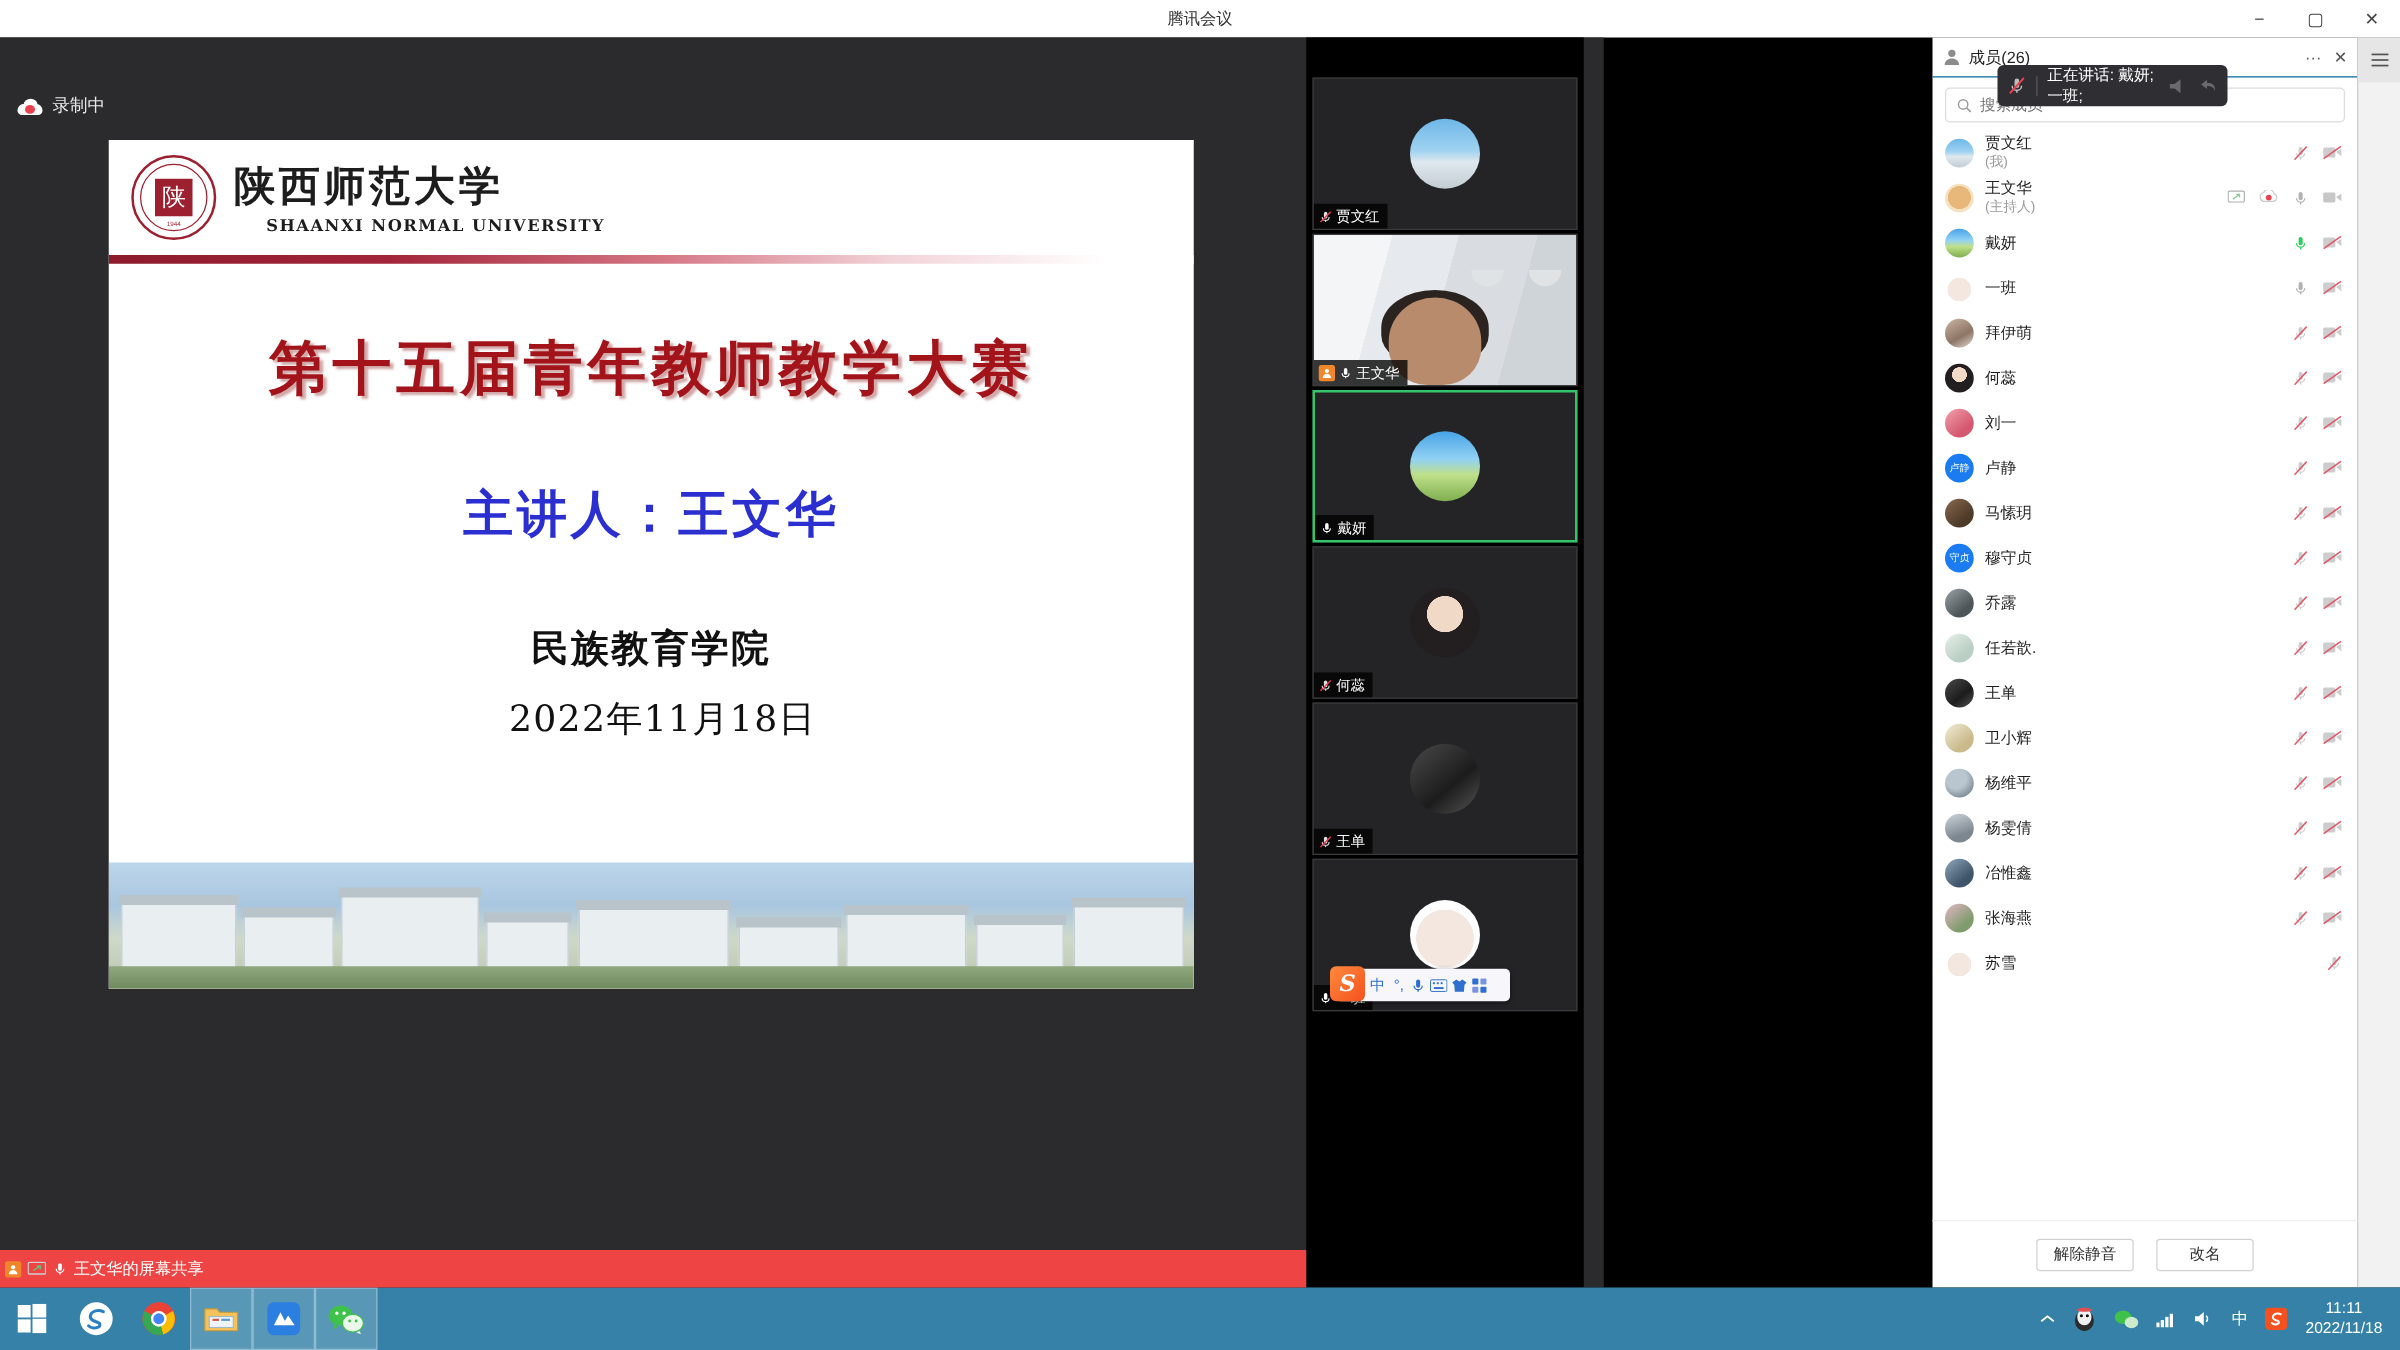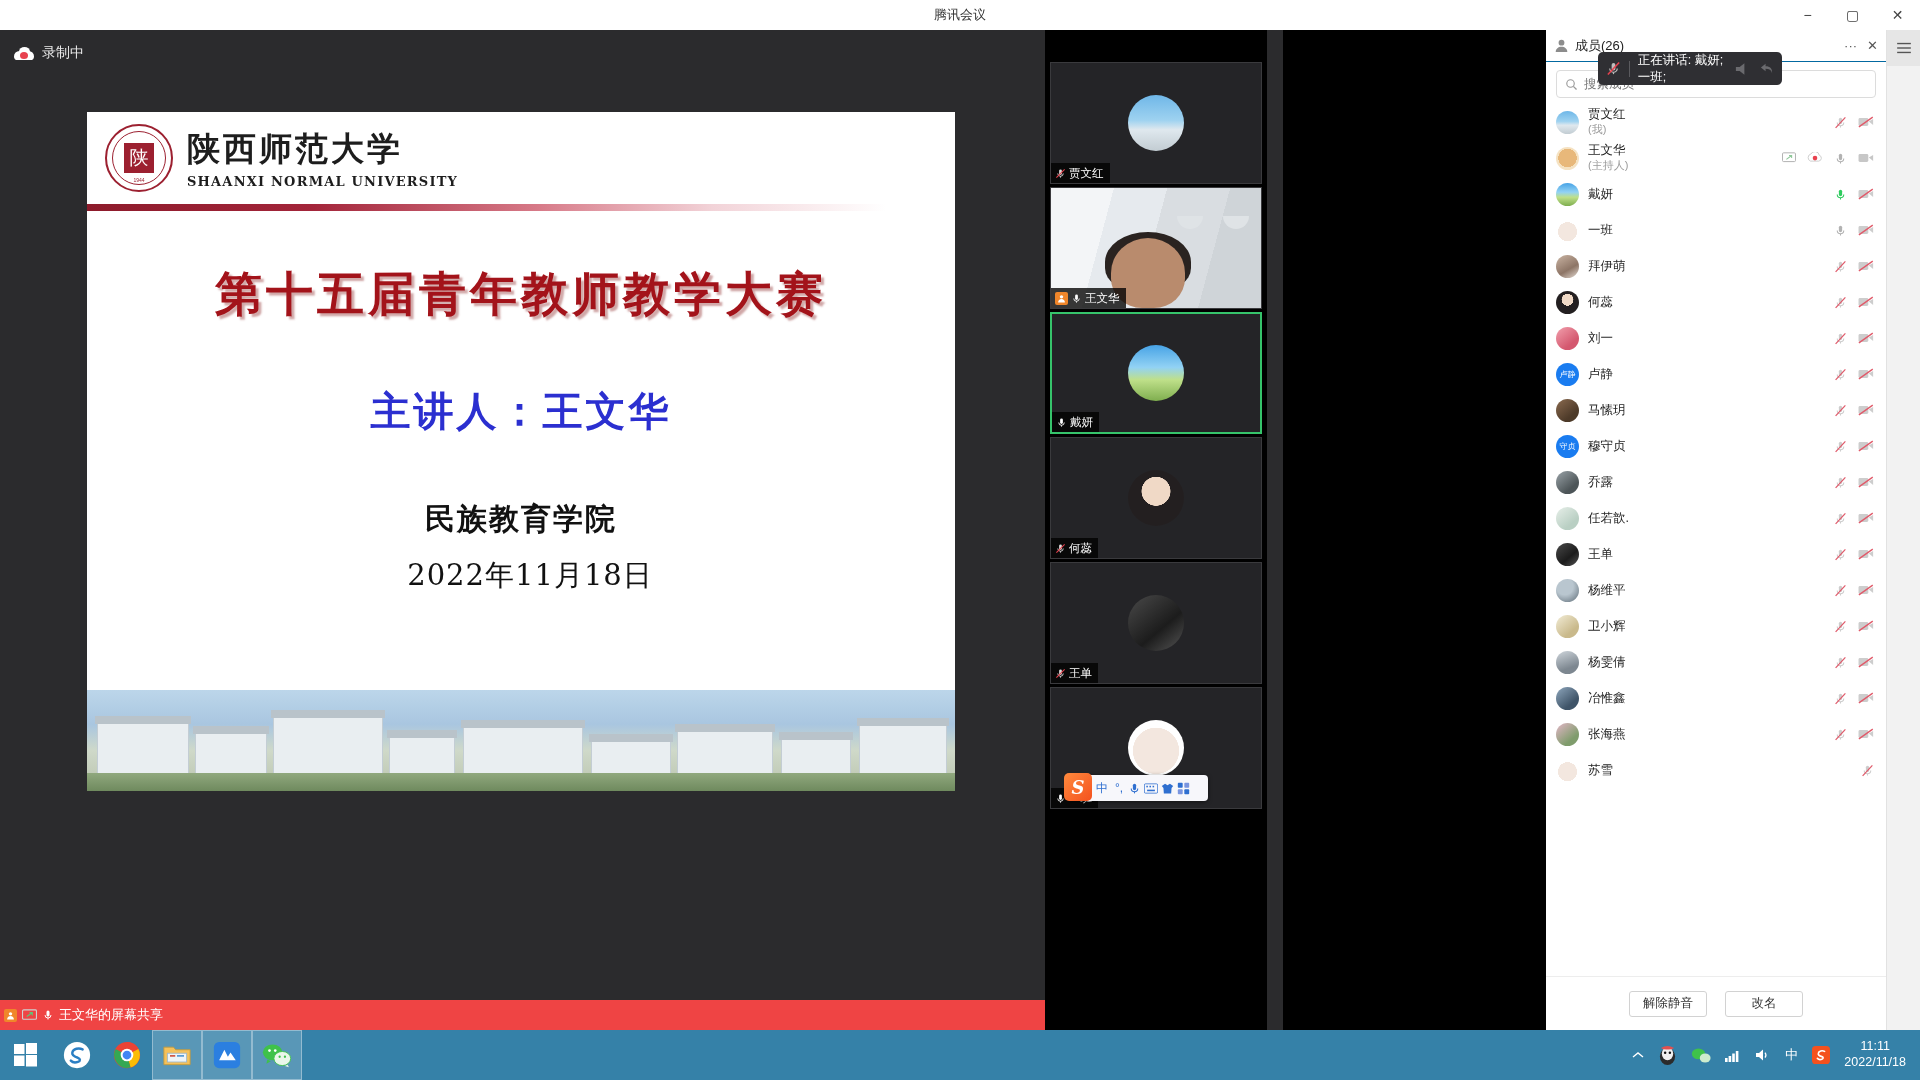--- a/index.html
+++ b/index.html
@@ -27,21 +27,21 @@
     width: 45px; height: 30px; display: flex; align-items: center;
     justify-content: center; font-size: 14px; color: #444;
   }
 
   
   .stage {
     position: absolute; top: 30px; left: 0; width: 1283px; height: 1000px;
     background: #2b2b2d;
   }
   .rec-indicator {
-    position: absolute; top: 14px; left: 14px;
+    position: absolute; top: 46px; left: 14px;
     display: flex; align-items: center; gap: 8px;
     color: #e9e9e9; font-size: 14px;
   }
   .rec-cloud {
     width: 20px; height: 13px; position: relative;
   }
   .rec-cloud .c-body {
     position: absolute; bottom: 0; left: 0; width: 20px; height: 9px;
     background: #fff; border-radius: 9px 9px 6px 6px;
   }
@@ -81,21 +81,21 @@
   .snu-seal .seal-year {
     position: absolute; bottom: 7px; left: 0; right: 0; text-align: center;
     font-size: 5px; color: #9c2030; z-index: 2;
   }
   .snu-name-cn {
     font-family: "DejaVu Serif", serif; font-size: 33px; color: #1d1d1d;
     letter-spacing: 3px; font-weight: bold;
   }
   .snu-name-en {
     font-family: "DejaVu Serif", serif; font-size: 13px; color: #1d1d1d;
-    letter-spacing: 1.2px; font-weight: bold; margin-top: 2px;
+    letter-spacing: 1.2px; font-weight: bold; margin-top: 2px; margin-left: 26px;
   }
   .slide-rule {
     height: 7px; width: 100%;
     background: linear-gradient(to right, #8d1b2b 0%, #a3253a 26%, #d77a88 52%, #f2d3d8 72%, #ffffff 92%);
   }
   .slide-body {
     position: relative; height: 486px; padding-top: 52px; text-align: center;
   }
   .slide-title {
     font-family: "DejaVu Serif", serif; font-weight: bold;
@@ -823,46 +823,46 @@
             <span class="ico">
               <svg width="16" height="12" viewBox="0 0 18 13">
                 <rect x="0.6" y="2" width="11" height="9" rx="1.6" fill="#cdcdcd"></rect>
                 <path d="M12.2 6 L17 3.2 L17 9.8 Z" fill="#cdcdcd"></path>
                 <line x1="1" y1="12" x2="16.6" y2="1" stroke="#e05a6a" stroke-width="1.5"></line>
               </svg>
             </span>
           </div>
         </div>
         <div class="prow">
+          <div class="pavatar" style="background: linear-gradient(140deg, rgb(242, 236, 214), rgb(201, 185, 139) 70%);"></div>
+          <div>
+            <div class="pname">卫小辉</div>
+          </div>
+          <div class="pright">
+            <span class="ico">
+              <svg width="13" height="13" viewBox="0 0 16 16">
+                <rect x="6" y="2" width="4" height="8" rx="2" fill="#cdcdcd"></rect>
+                <path d="M4 8a4 4 0 0 0 8 0" stroke="#cdcdcd" stroke-width="1.3" fill="none"></path>
+                <line x1="8" y1="12" x2="8" y2="14.2" stroke="#cdcdcd" stroke-width="1.3"></line>
+                <line x1="2" y1="14.6" x2="14" y2="1.6" stroke="#e05a6a" stroke-width="1.5"></line>
+              </svg>
+            </span>
+            <span class="ico">
+              <svg width="16" height="12" viewBox="0 0 18 13">
+                <rect x="0.6" y="2" width="11" height="9" rx="1.6" fill="#cdcdcd"></rect>
+                <path d="M12.2 6 L17 3.2 L17 9.8 Z" fill="#cdcdcd"></path>
+                <line x1="1" y1="12" x2="16.6" y2="1" stroke="#e05a6a" stroke-width="1.5"></line>
+              </svg>
+            </span>
+          </div>
+        </div>
+        <div class="prow">
           <div class="pavatar" style="background: radial-gradient(circle at 38% 32%, rgb(185, 198, 207) 0px, rgb(185, 198, 207) 40%, rgb(93, 107, 117) 100%);"></div>
           <div>
             <div class="pname">杨维平</div>
-          </div>
-          <div class="pright">
-            <span class="ico">
-              <svg width="13" height="13" viewBox="0 0 16 16">
-                <rect x="6" y="2" width="4" height="8" rx="2" fill="#cdcdcd"></rect>
-                <path d="M4 8a4 4 0 0 0 8 0" stroke="#cdcdcd" stroke-width="1.3" fill="none"></path>
-                <line x1="8" y1="12" x2="8" y2="14.2" stroke="#cdcdcd" stroke-width="1.3"></line>
-                <line x1="2" y1="14.6" x2="14" y2="1.6" stroke="#e05a6a" stroke-width="1.5"></line>
-              </svg>
-            </span>
-            <span class="ico">
-              <svg width="16" height="12" viewBox="0 0 18 13">
-                <rect x="0.6" y="2" width="11" height="9" rx="1.6" fill="#cdcdcd"></rect>
-                <path d="M12.2 6 L17 3.2 L17 9.8 Z" fill="#cdcdcd"></path>
-                <line x1="1" y1="12" x2="16.6" y2="1" stroke="#e05a6a" stroke-width="1.5"></line>
-              </svg>
-            </span>
-          </div>
-        </div>
-        <div class="prow">
-          <div class="pavatar" style="background: linear-gradient(140deg, rgb(242, 236, 214), rgb(201, 185, 139) 70%);"></div>
-          <div>
-            <div class="pname">卫小辉</div>
           </div>
           <div class="pright">
             <span class="ico">
               <svg width="13" height="13" viewBox="0 0 16 16">
                 <rect x="6" y="2" width="4" height="8" rx="2" fill="#cdcdcd"></rect>
                 <path d="M4 8a4 4 0 0 0 8 0" stroke="#cdcdcd" stroke-width="1.3" fill="none"></path>
                 <line x1="8" y1="12" x2="8" y2="14.2" stroke="#cdcdcd" stroke-width="1.3"></line>
                 <line x1="2" y1="14.6" x2="14" y2="1.6" stroke="#e05a6a" stroke-width="1.5"></line>
               </svg>
             </span>

